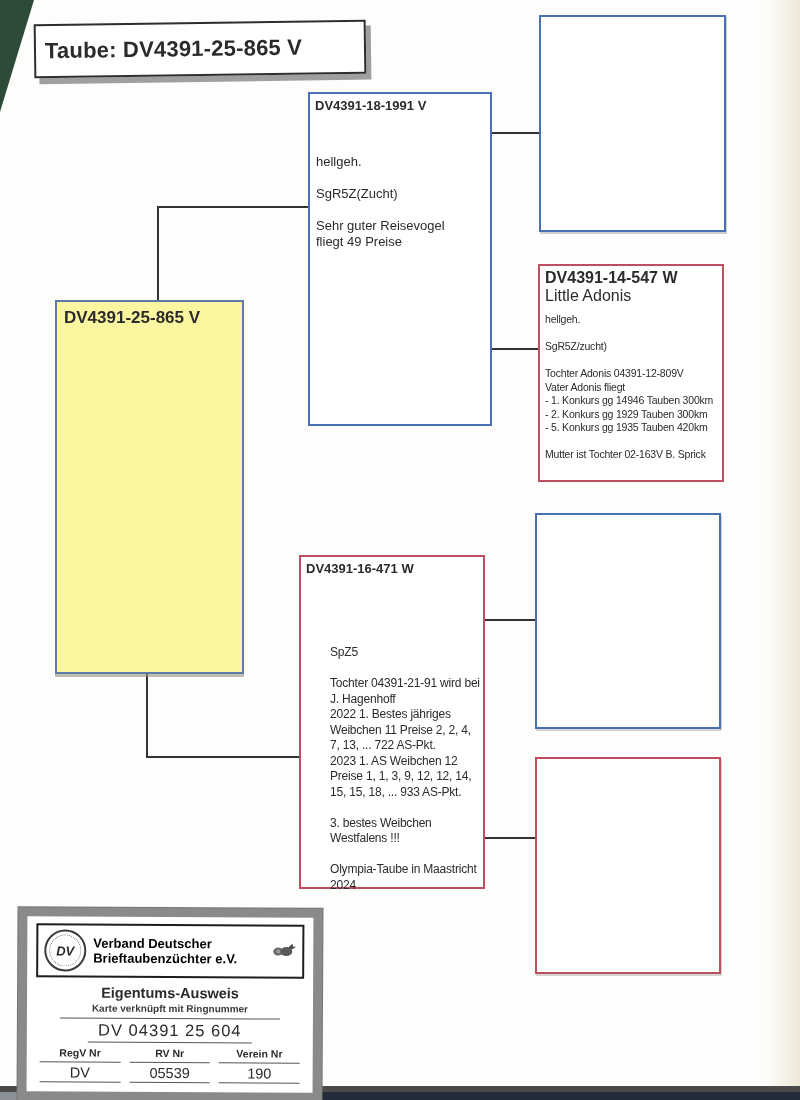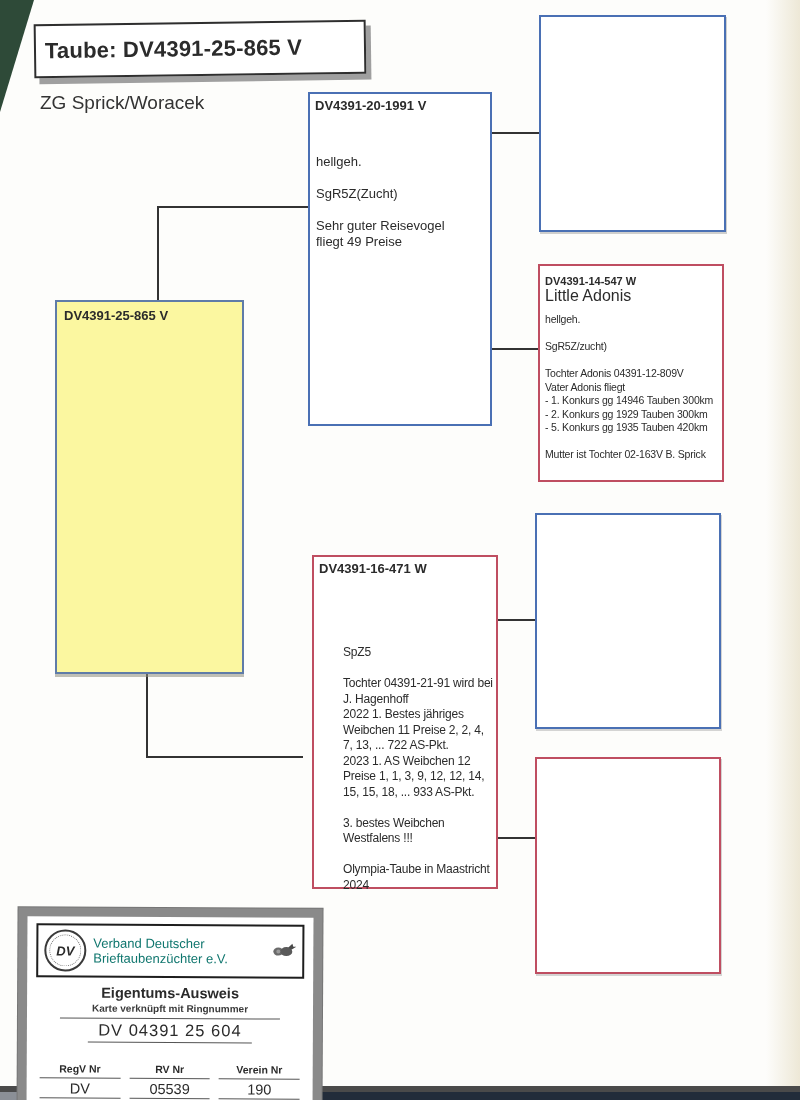--- a/index.html
+++ b/index.html
@@ -30,27 +30,27 @@
   
   .pbox{background:#fff;}
   .pbox.blue{border:2px solid #4a70b4;}
   .pbox.red{border:2px solid #bf4e61;}
   .pbox .ring{font-weight:bold;padding:4px 5px 0 5px;}
   .box-father{left:308px;top:92px;width:180px;height:330px;}
   .box-father .ring{font-size:13px;}
   .box-father .body{position:absolute;left:6px;top:60px;font-size:13px;line-height:16px;white-space:pre;}
   .box-father-father{left:539px;top:15px;width:183px;height:213px;box-shadow:1px 2px 0 rgba(120,120,120,.35);}
   .box-father-mother{left:538px;top:264px;width:182px;height:214px;}
-  .box-father-mother .ring{font-size:11px;padding-top:9px;}
+  .box-father-mother .ring{font-size:16px;padding-top:3px;}
   .box-father-mother .name{font-size:16px;padding:0 5px;}
   .box-father-mother .body{position:absolute;left:5px;top:47px;font-size:10.5px;line-height:13.5px;letter-spacing:-0.2px;white-space:pre;}
   .box-subject{left:55px;top:300px;width:185px;height:370px;background:#fbf7a0;
     border:2px solid #5f7ca8;box-shadow:0 3px 0 rgba(140,140,125,.55);}
-  .box-subject .ring{font-size:13px;padding:6px 8px 0 7px;}
-  .box-mother{left:312px;top:555px;width:182px;height:330px;}
+  .box-subject .ring{font-size:17px;padding:6px 8px 0 7px;}
+  .box-mother{left:299px;top:555px;width:182px;height:330px;}
   .box-mother .ring{font-size:13px;}
   .box-mother .body{position:absolute;left:5px;top:88px;font-size:12px;line-height:15.5px;letter-spacing:-0.2px;white-space:pre;margin-left:24px;}
   .box-mother-father{left:535px;top:513px;width:182px;height:212px;box-shadow:1px 2px 0 rgba(120,120,120,.3);}
   .box-mother-mother{left:535px;top:757px;width:182px;height:213px;box-shadow:1px 2px 0 rgba(120,120,120,.3);}
   
   .line{background:#333;}
   .l-sub-up-v{left:157px;top:206px;width:2px;height:96px;}
   .l-sub-up-h{left:157px;top:206px;width:151px;height:2px;}
   .l-f-ff{left:488px;top:132px;width:52px;height:2px;}
   .l-f-fm{left:488px;top:348px;width:50px;height:2px;}
@@ -60,60 +60,59 @@
   .l-m-mm{left:485px;top:837px;width:50px;height:2px;}
   
   .card{left:18px;top:908px;width:286px;background:#8a8a8a;padding:9px;
     transform:rotate(0.3deg);box-shadow:0 0 0 1px #767676;}
   .card-inner{background:#fff;padding:7px 9px 9px 9px;}
   .org-box{border:2px solid #1e1e1e;display:flex;align-items:center;gap:7px;padding:4px 6px;}
   .dv-seal{width:38px;height:38px;border:2px solid #3a3a3a;border-radius:50%;
     display:flex;align-items:center;justify-content:center;flex:0 0 auto;position:relative;}
   .dv-seal::before{content:"";position:absolute;inset:3px;border:1px dotted #777;border-radius:50%;}
   .dv-seal span{font-weight:bold;font-size:13px;font-style:italic;color:#2a2a2a;}
-  .org-name{font-weight:normal;font-size:13px;line-height:15.5px;color:#0f766e;white-space:pre;}
+  .org-name{font-weight:bold;font-size:13px;line-height:15.5px;color:#000000;white-space:pre;}
   .emblem{margin-left:auto;flex:0 0 auto;}
   .doc-title{text-align:center;font-weight:bold;font-size:14.5px;margin-top:7px;color:#2a2a2a;}
   .doc-subtitle{text-align:center;font-weight:bold;font-size:10px;margin-top:2px;color:#3a3a3a;}
   .ring-row{width:82%;margin:4px auto 0;border-top:1.5px solid #555;text-align:center;}
   .ring-row .num{font-size:16.5px;letter-spacing:1px;padding:2px 0;display:inline-block;
     border-bottom:1.5px solid #555;min-width:75%;}
   .cols{display:flex;justify-content:space-between;margin:4px 4px 0 4px;}
-  .col{width:31%;text-align:center;margin-top:16px;}
+  .col{width:31%;text-align:center;}
   .col .hdr{font-weight:bold;font-size:10.5px;border-bottom:1.5px solid #555;padding-bottom:3px;}
   .col .val{font-size:14.5px;border-bottom:1.5px solid #555;padding:2px 0 1px 0;}
 </style>
 </head>
 <body>
 
 <div class="abs corner-green"></div>
 <div class="abs right-tint"></div>
 <div class="abs bottom-bar1"></div>
 <div class="abs bottom-bar2"></div>
 <div class="abs bottom-bar3"></div>
 
 <div class="abs title-box">
   <span>Taube: DV4391-25-865 V</span>
 </div>
 
 <div class="abs breeder">
-  <div class="breeder-name">ZG Sprick/Woracek</div>
 </div>
 
 <div class="abs line l-sub-up-v"></div>
 <div class="abs line l-sub-up-h"></div>
 <div class="abs line l-f-ff"></div>
 <div class="abs line l-f-fm"></div>
 <div class="abs line l-sub-dn-v"></div>
 <div class="abs line l-sub-dn-h"></div>
 <div class="abs line l-m-mf"></div>
 <div class="abs line l-m-mm"></div>
 
 <div class="abs pbox blue box-father">
-  <div class="ring">DV4391-20-1991 V</div>
+  <div class="ring">DV4391-18-1991 V</div>
   <div class="body">hellgeh.
 
 SgR5Z(Zucht)
 
 Sehr guter Reisevogel
 fliegt 49 Preise</div>
 </div>
 
 <div class="abs pbox blue box-father-father"></div>
 

